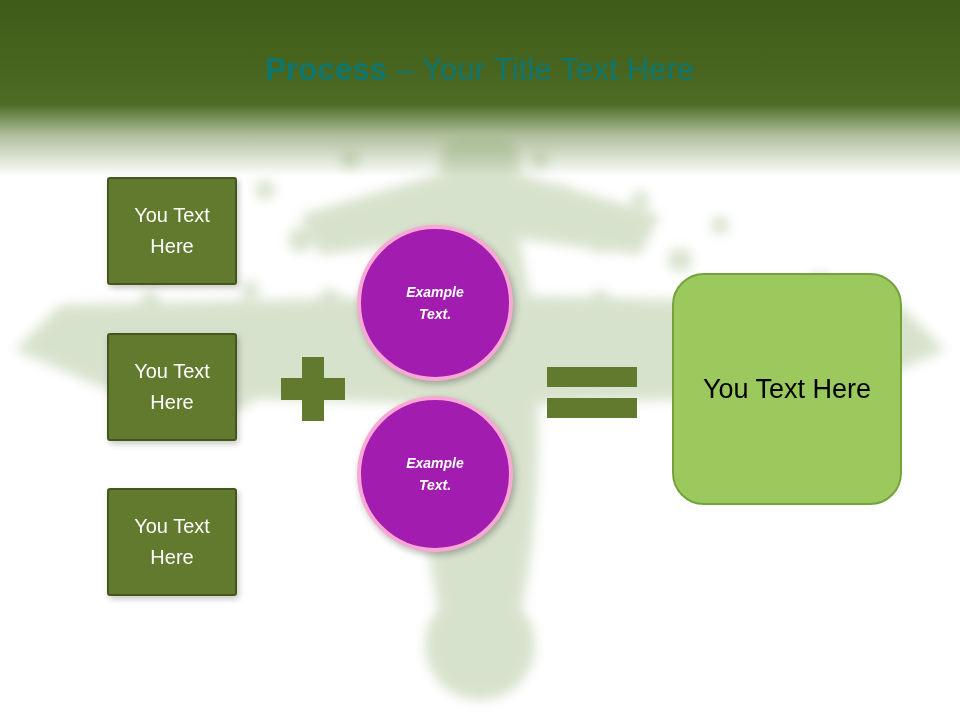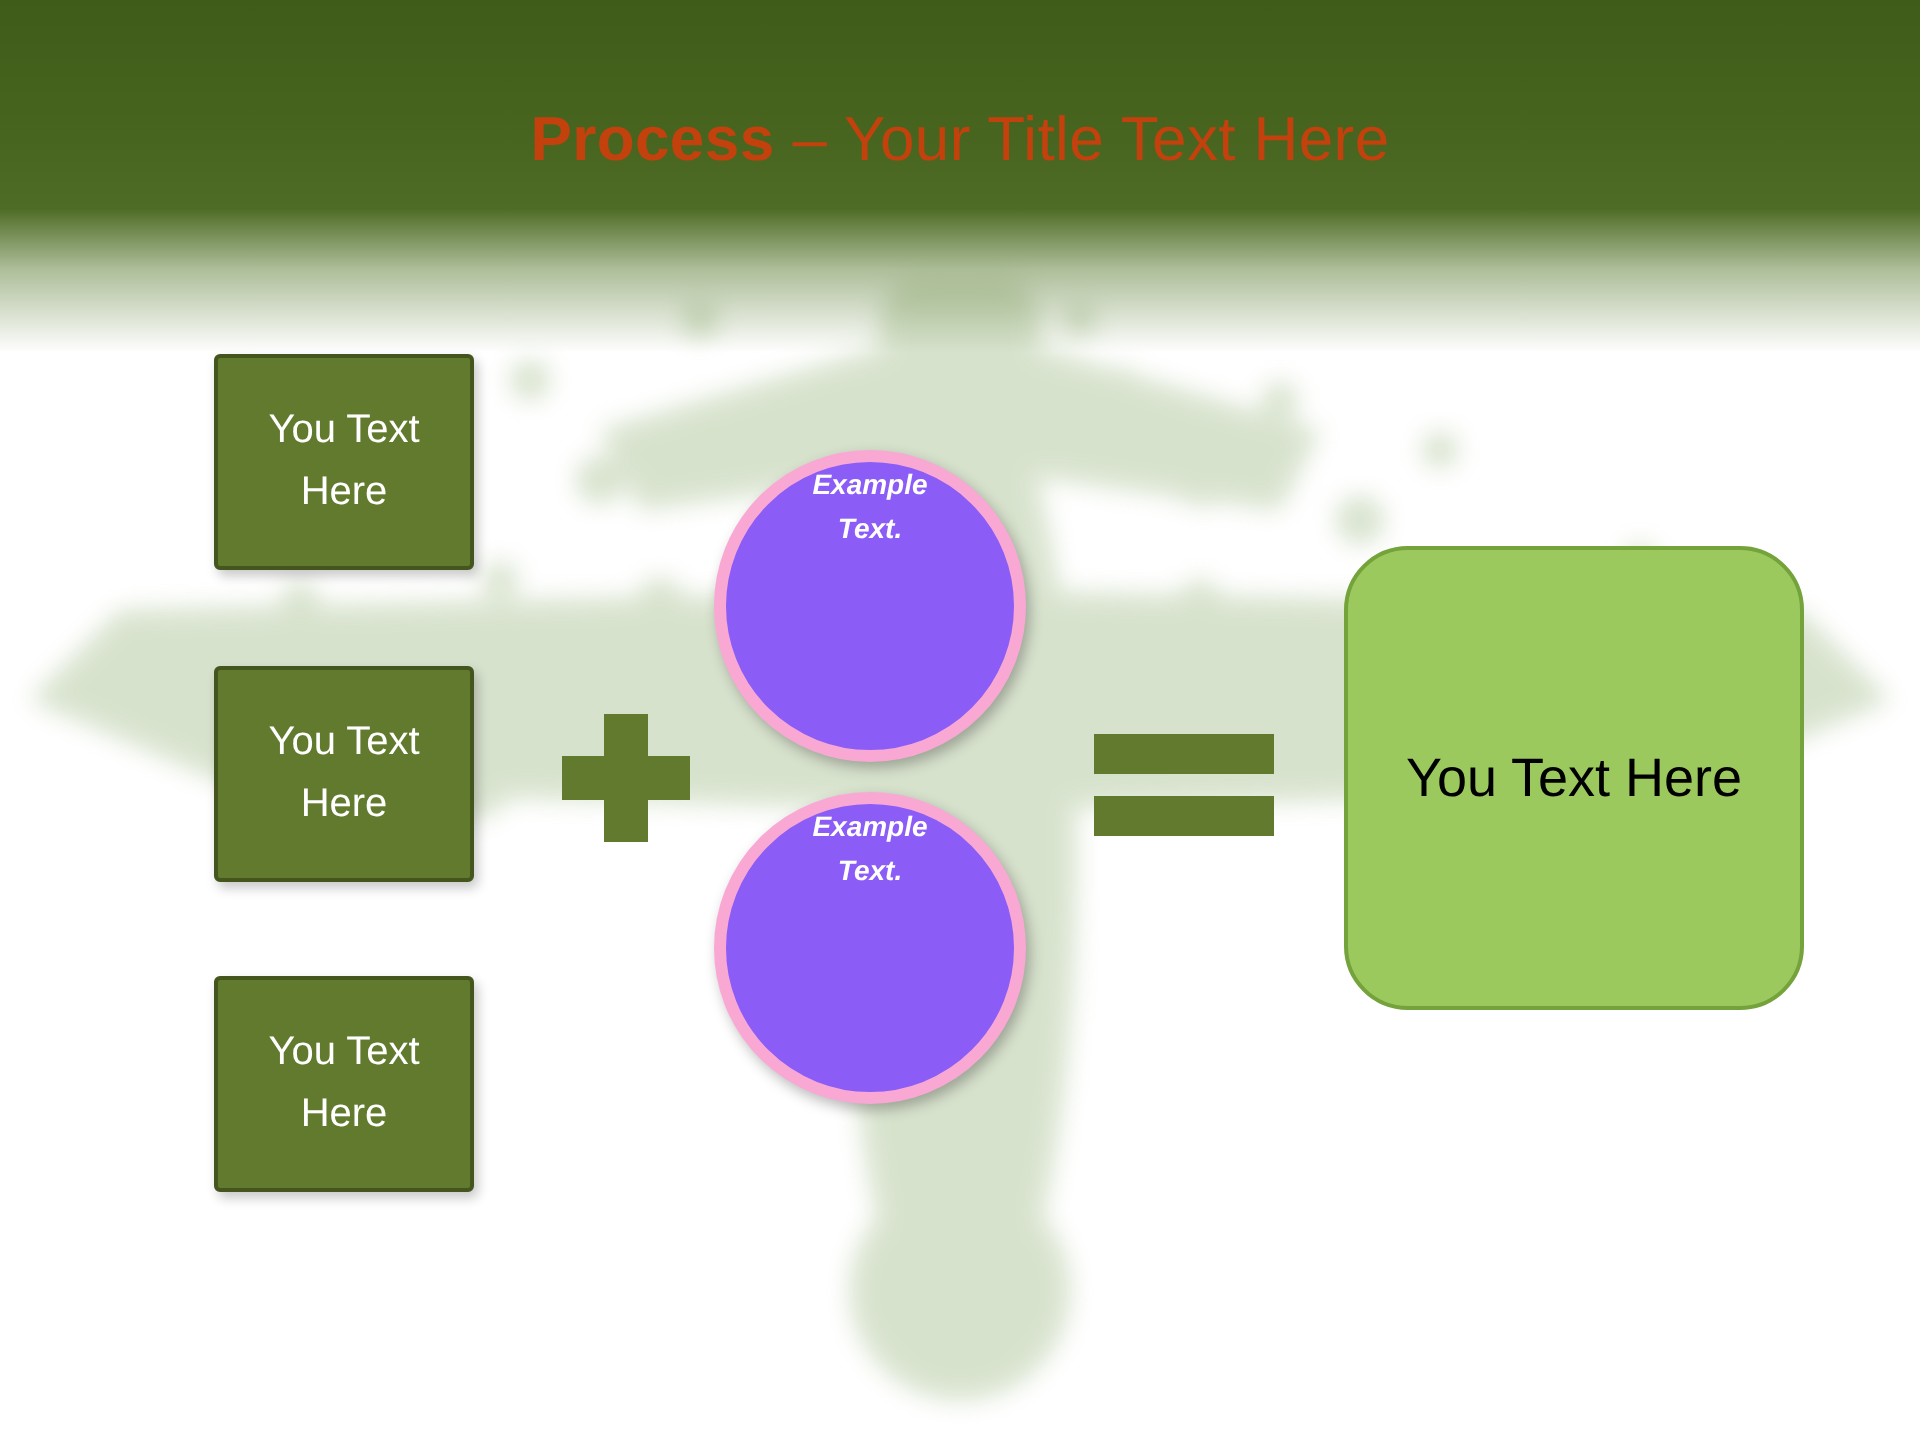--- a/index.html
+++ b/index.html
@@ -25,21 +25,21 @@
       rgba(108,138,72,0.55) 75%,
       rgba(255,255,255,0) 98%);
     z-index: 2;
   }
   .slide-title {
     position: absolute;
     top: 52px;
     left: 0;
     width: 100%;
     text-align: center;
-    color: #c2410c;
+    color: #0f766e;
     font-size: 31px;
     letter-spacing: 0.2px;
     z-index: 3;
   }
   .slide-title .emph { font-weight: bold; }
   .slide-title .rest { font-weight: 400; margin-left: 9px; }
 
   
   .watermark {
     position: absolute;
@@ -86,24 +86,25 @@
   .plus-op .h { position: absolute; left: 0; top: 21px; width: 64px; height: 22px; background: #617a2e; }
   .plus-op .v { position: absolute; left: 21px; top: 0; width: 22px; height: 64px; background: #617a2e; }
 
   
   .example-circle {
     position: absolute;
     left: 357px;
     width: 156px;
     height: 156px;
     border-radius: 50%;
-    background: #8b5cf6;
-    border: 6px solid #f9a8d4;
+    background: #a21caf;
+    border: 4px solid #f9a8d4;
     box-sizing: border-box;
     display: flex;
+    align-items: center;
     justify-content: center;
     z-index: 3;
     box-shadow: 2px 3px 7px rgba(0,0,0,0.28);
   }
   .example-circle.c1 { top: 225px; }
   .example-circle.c2 { top: 396px; }
   .example-circle .circle-label {
     color: #ffffff;
     font-size: 14px;
     font-weight: bold;

